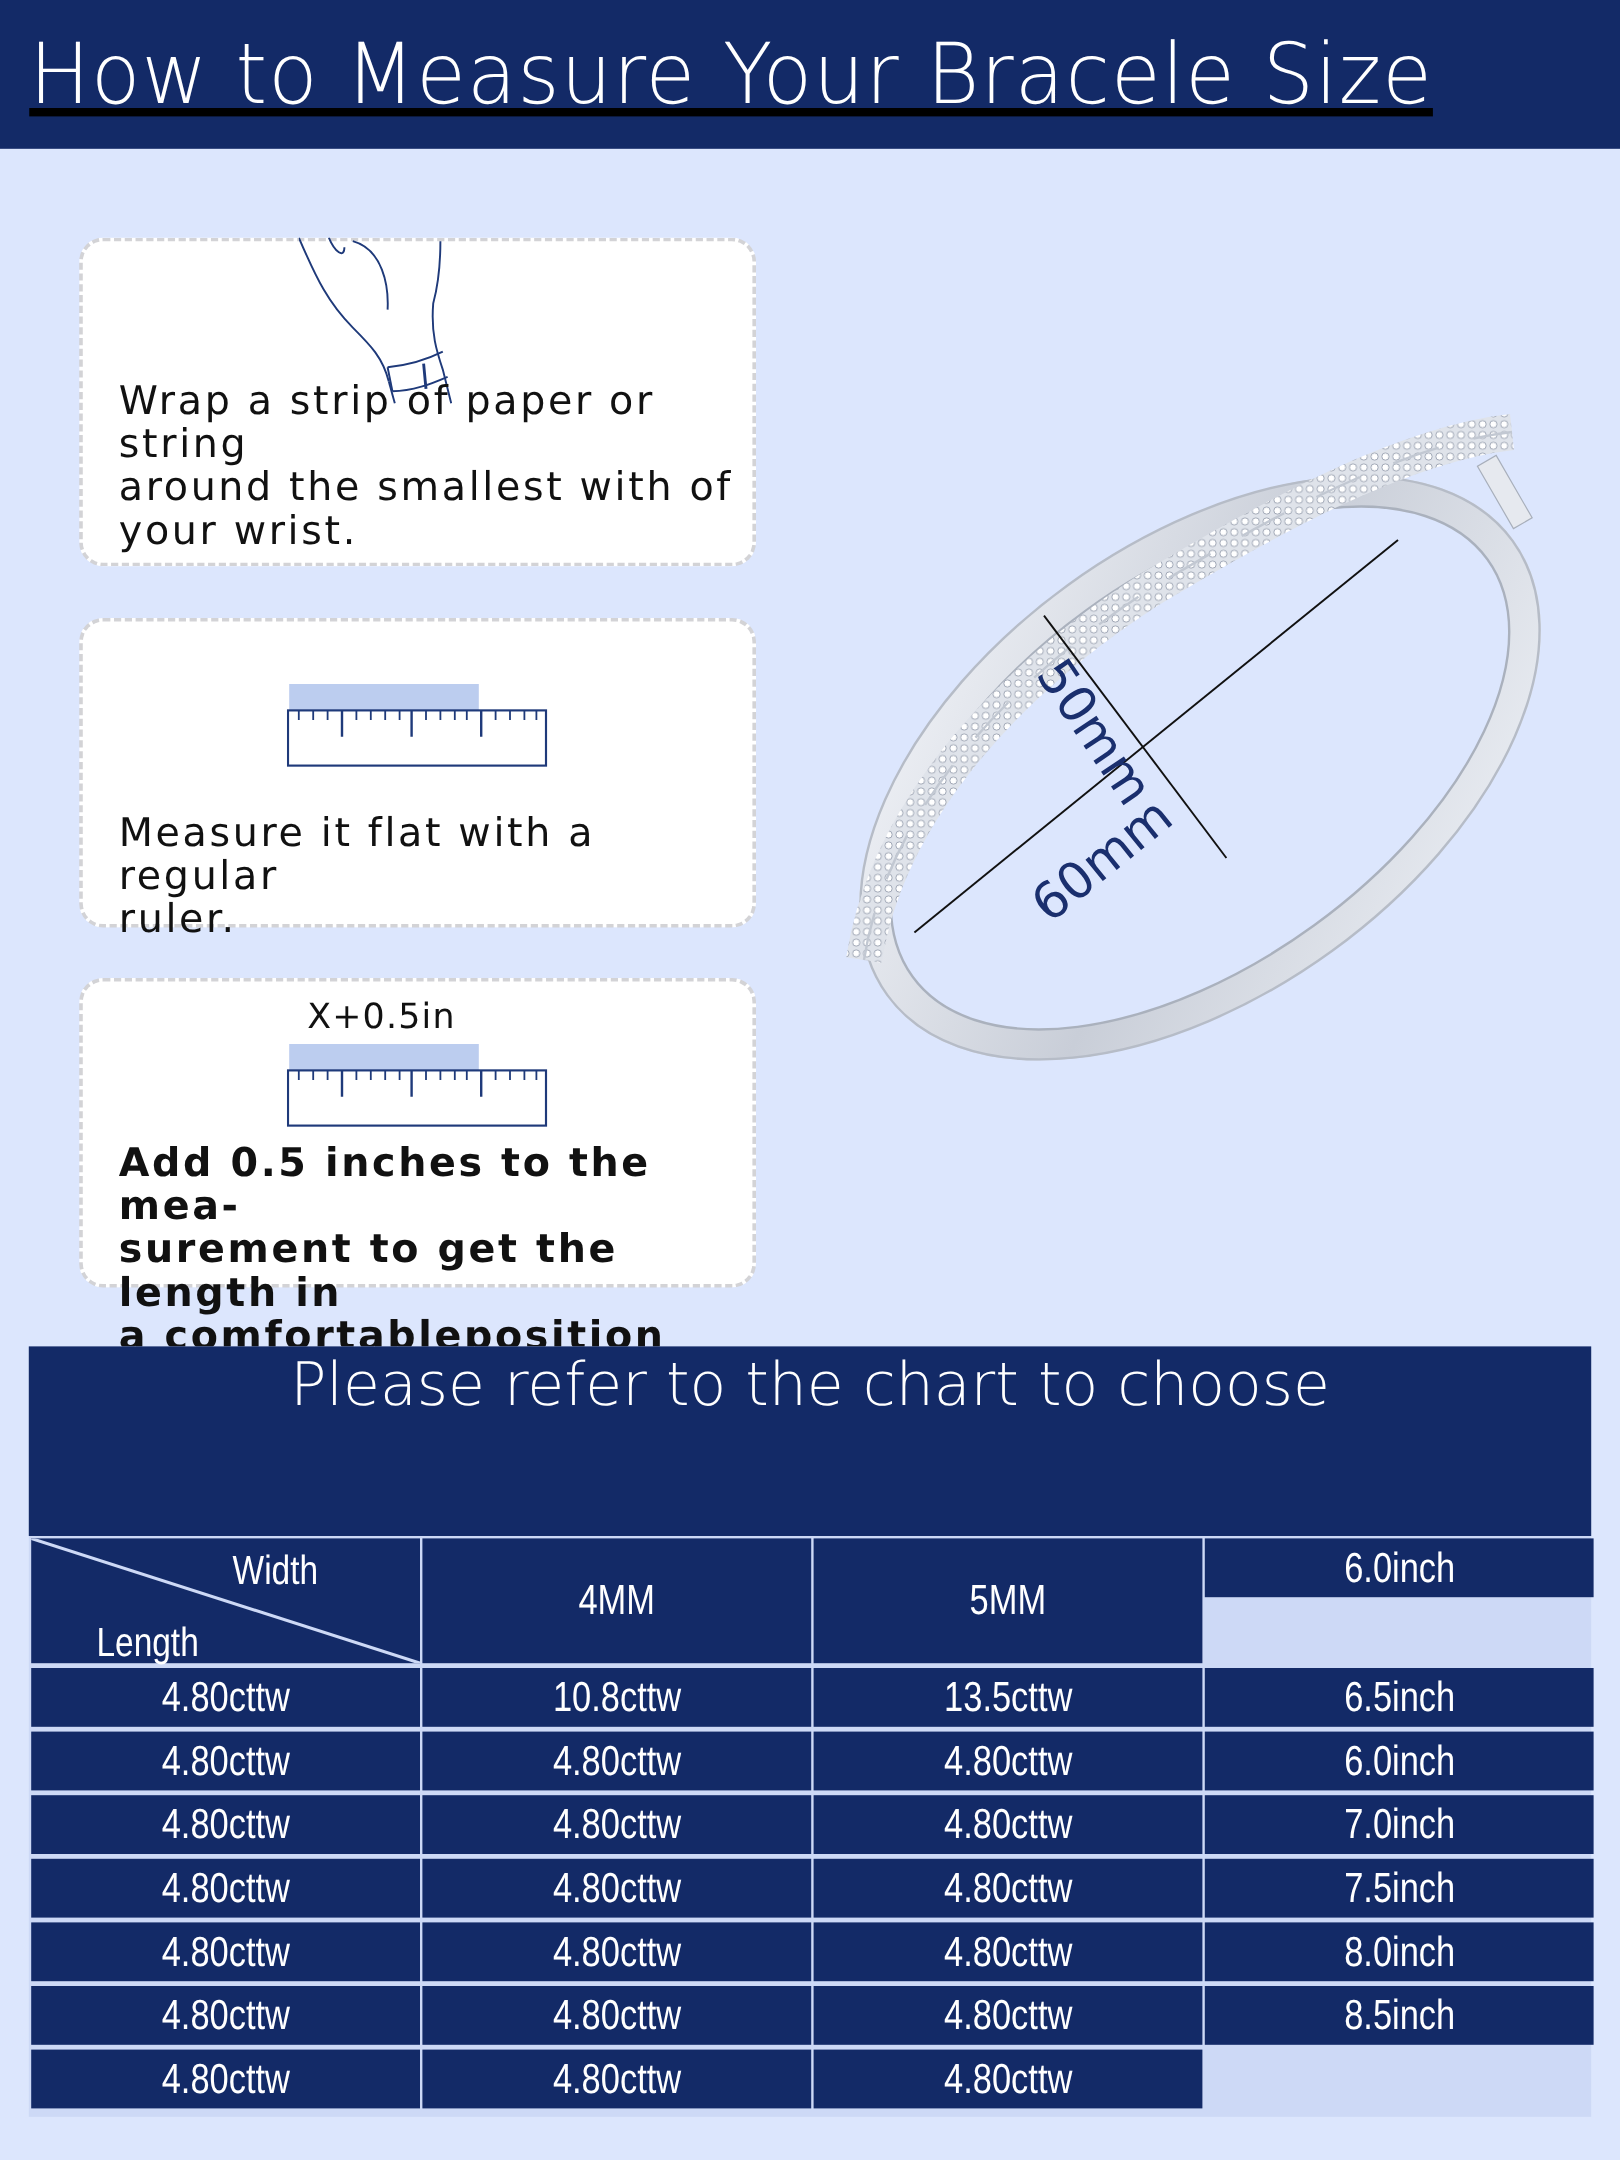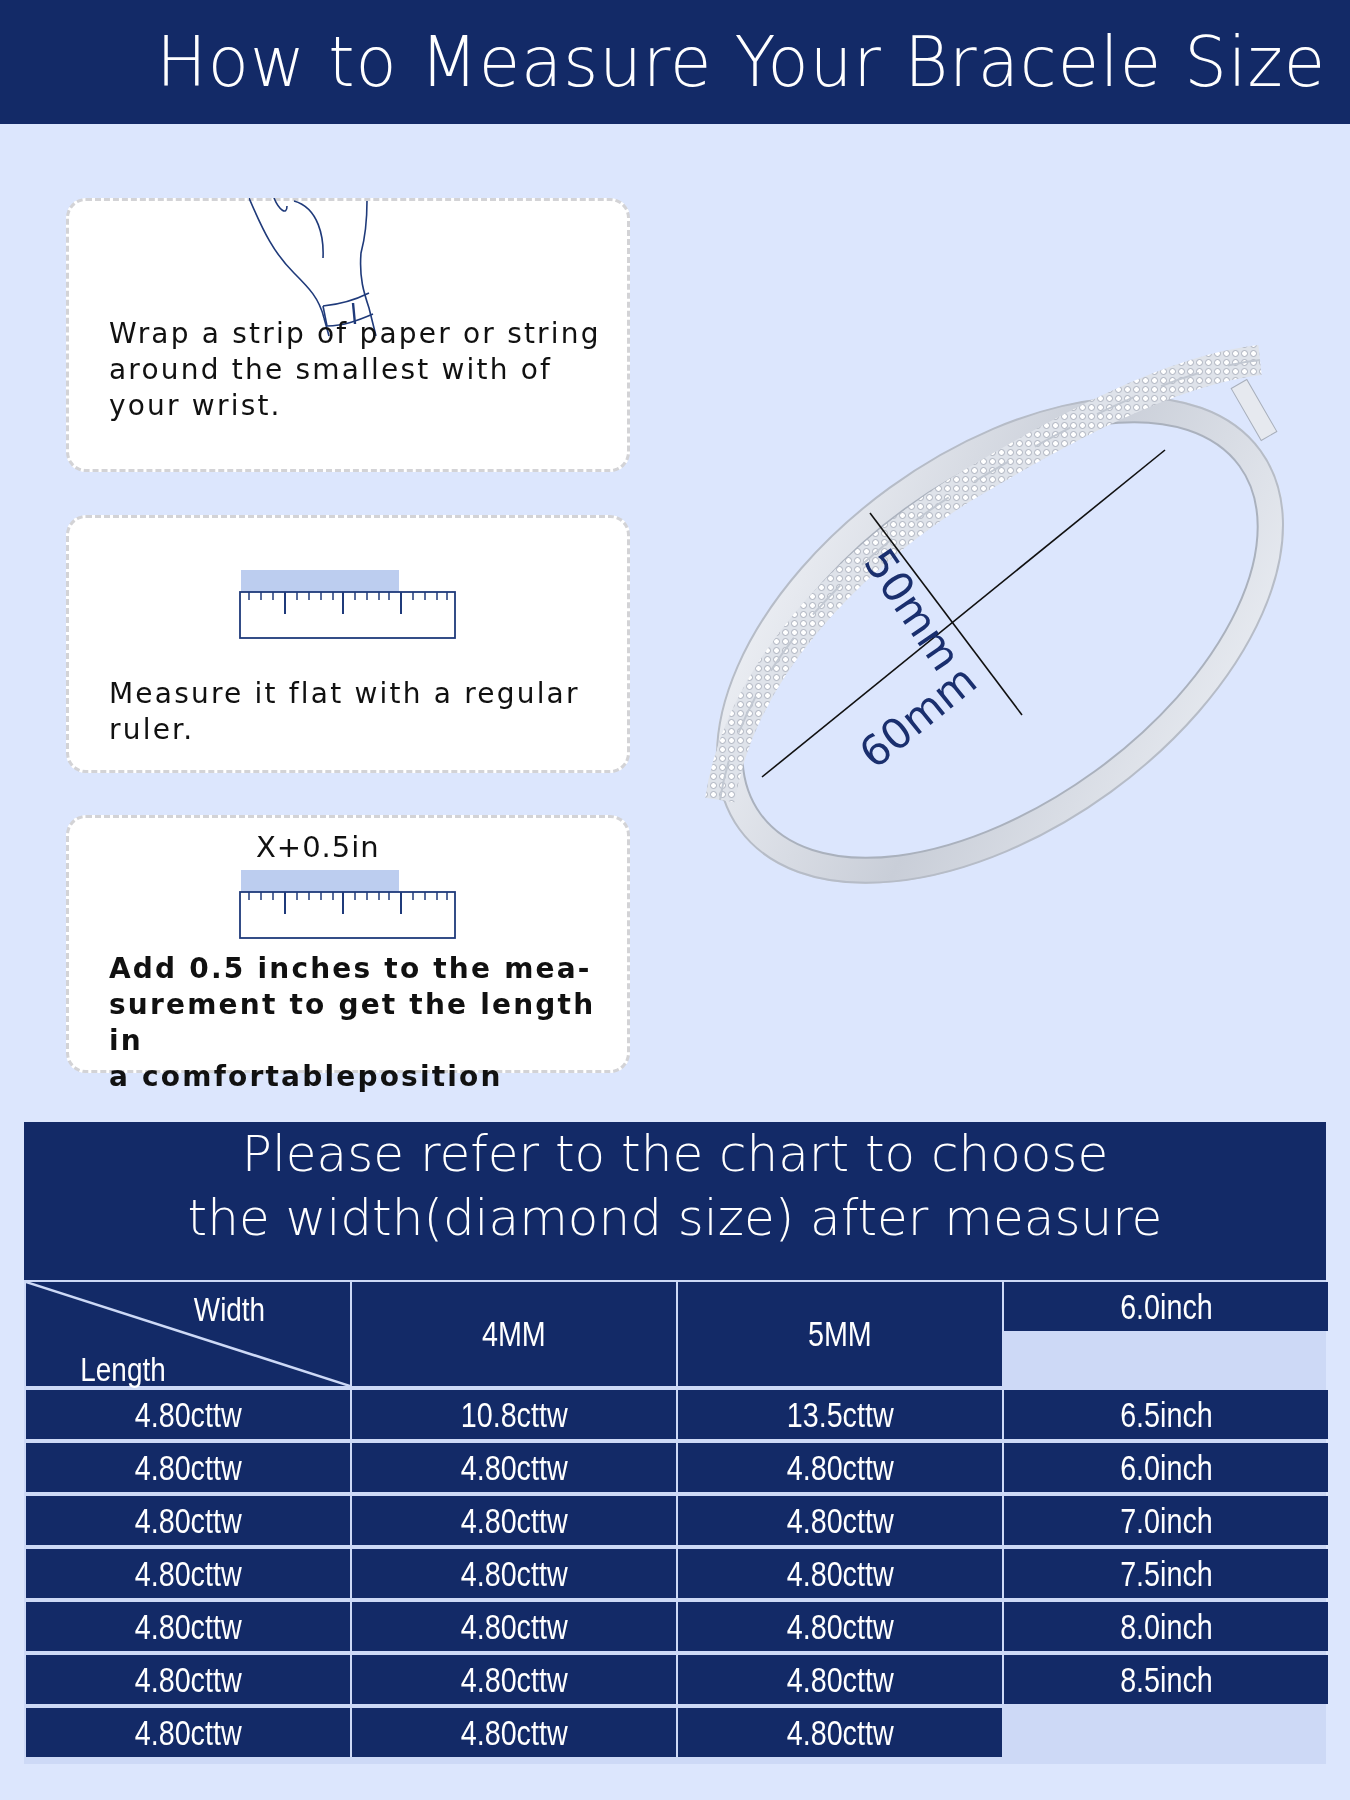--- a/index.html
+++ b/index.html
@@ -6,37 +6,37 @@
     html, body { width: 1350px; height: 1800px; }
     body {
       background: #dce6fd;
       font-family: "DejaVu Sans", sans-serif;
       position: relative;
       overflow: hidden;
     }
     .header {
       position: absolute; left: 0; top: 0; width: 1350px; height: 124px;
       background: #132a67;
-      display: flex; align-items: center; justify-content: flex-end;
+      display: flex; align-items: center; justify-content: flex-start; text-decoration: underline;
     }
     .header h1 {
       color: #ffffff; font-weight: 300; font-size: 70px; letter-spacing: 1px;
       font-family: "DejaVu Sans", sans-serif;
       transform: scaleX(0.96);
     }
     .card {
       position: absolute; left: 66px; width: 564px;
       background: #ffffff;
       border: 3px dashed #d3d3d6;
       border-radius: 20px;
     }
     .card-text {
-      position: absolute; left: 40px; right: 10px;
+      position: absolute; left: 30px; right: 10px;
       font-family: "DejaVu Sans", sans-serif;
-      font-size: 28px; line-height: 36px; letter-spacing: 2.2px;
+      font-size: 33px; line-height: 36px; letter-spacing: 2.2px;
       color: #111111;
     }
     .card1 { top: 198px; height: 274px; }
     .card2 { top: 515px; height: 258px; }
     .card3 { top: 815px; height: 258px; }
     .hand-svg { position: absolute; left: 180px; top: -3px; }
     .ruler-svg { position: absolute; left: 170px; }
     .x-label {
       position: absolute; left: 187px; top: 12px;
       font-size: 29px; color: #111; letter-spacing: 1px;
@@ -196,21 +196,20 @@
     <line x1="170" y1="173" x2="322" y2="375" stroke="#111" stroke-width="1.6"></line>
     <line x1="62" y1="437" x2="465" y2="110" stroke="#111" stroke-width="1.6"></line>
   </svg>
   <div class="dim-label" style="left:195px; top:200px; transform: rotate(56deg); transform-origin: left top;">50mm</div>
   <div class="dim-label" style="left:150px; top:400px; transform: rotate(-39deg); transform-origin: left top;">60mm</div>
 </div>
 
 <div class="table-panel">
   <div class="table-title">
     <div>Please refer to the chart to choose</div>
-    <div>the width(diamond size) after measure</div>
   </div>
 
   <div class="grid">
 
     <div class="cell head-cell corner">
       <svg width="324" height="104">
         <line x1="0" y1="0" x2="324" y2="104" stroke="#cdd9f6" stroke-width="2.5"></line>
       </svg>
       <span class="w-label">Width</span>
       <span class="l-label">Length</span>

